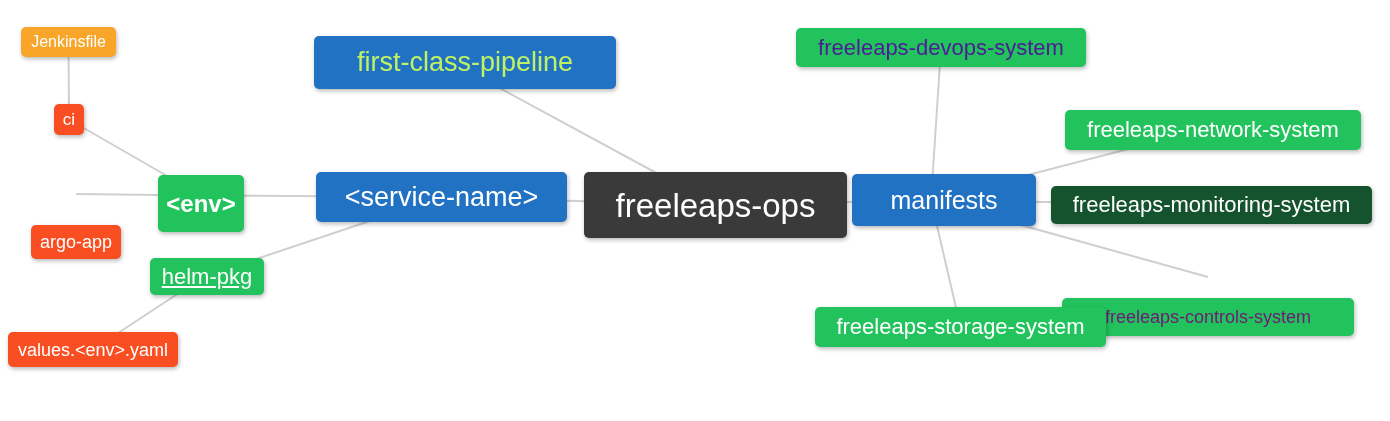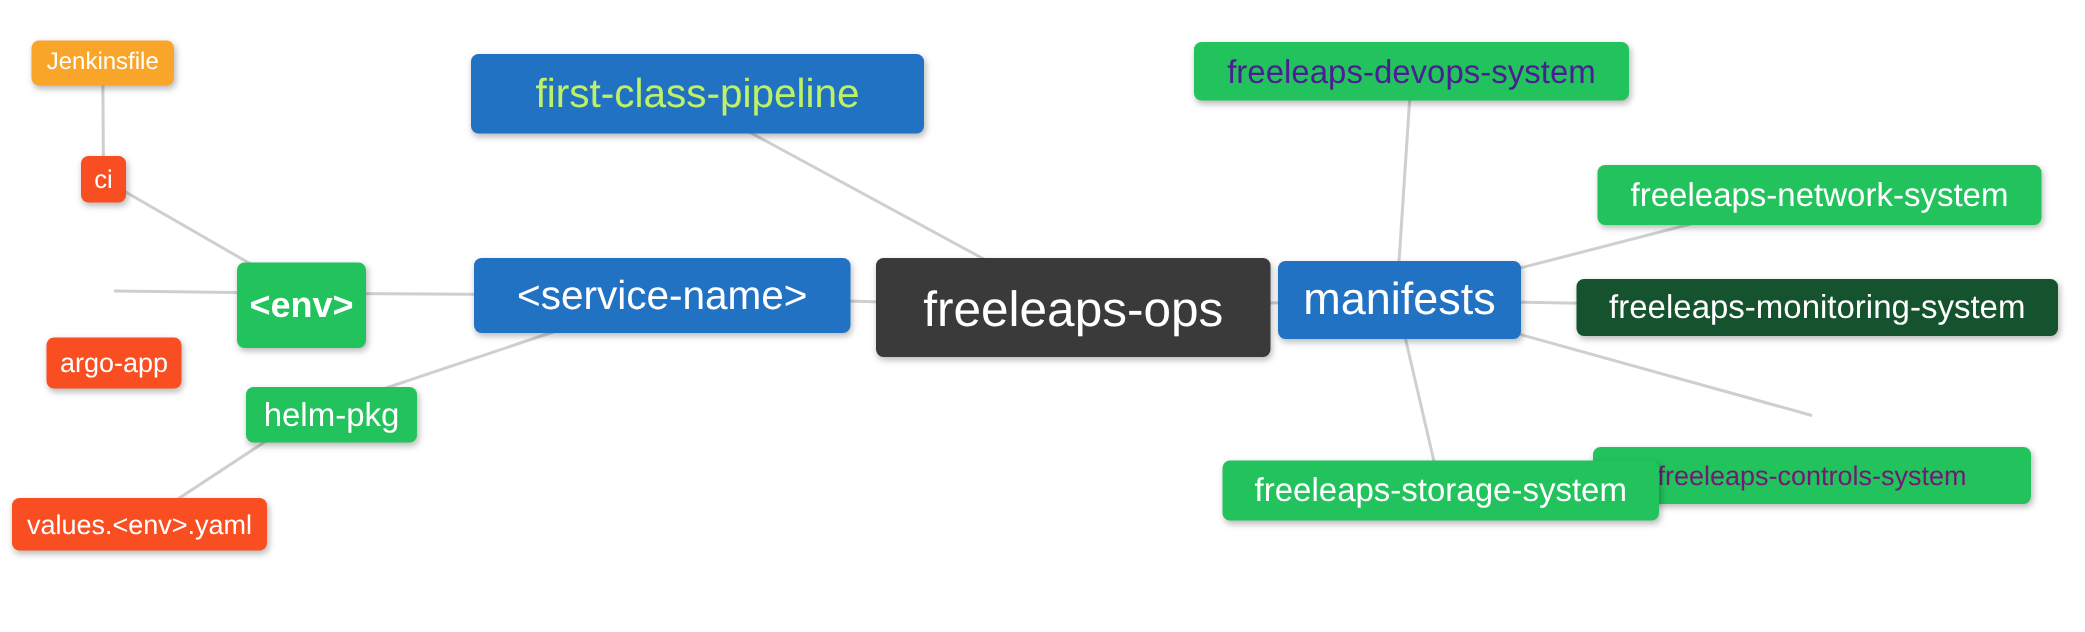--- a/index.html
+++ b/index.html
@@ -45,24 +45,24 @@
       <line x1="931" y1="200" x2="941" y2="47.5" stroke="#cfcfcf" stroke-width="2"></line>
       <line x1="931" y1="200" x2="1202" y2="130" stroke="#cfcfcf" stroke-width="2"></line>
       <line x1="931" y1="200" x2="1211.5" y2="205" stroke="#cfcfcf" stroke-width="2"></line>
       <line x1="931" y1="200" x2="1208" y2="277" stroke="#cfcfcf" stroke-width="2"></line>
       <line x1="931" y1="200" x2="960.5" y2="327" stroke="#cfcfcf" stroke-width="2"></line>
     </svg>
 <div class="node" style="left: 21px; top: 27px; width: 95px; height: 30px; font-size: 16px; background: rgb(248, 165, 42); color: rgb(255, 255, 255);">Jenkinsfile</div>
     <div class="node" style="left: 54px; top: 104px; width: 30px; height: 31px; font-size: 17px; background: rgb(249, 78, 33); color: rgb(255, 255, 255);">ci</div>
     <div class="node" style="left: 31px; top: 177px; width: 90px; height: 34px; font-size: 18px; background: rgb(249, 78, 33); color: rgb(255, 255, 255); margin-top: 48px;">argo-app</div>
     <div class="node" style="left: 158px; top: 175px; width: 86px; height: 57px; font-size: 24px; background: rgb(34, 195, 93); color: rgb(255, 255, 255); font-weight: bold;">&lt;env&gt;</div>
-    <div class="node" style="left: 164px; top: 258px; width: 114px; height: 37px; font-size: 22px; background: rgb(34, 195, 93); color: rgb(255, 255, 255);">helm-pkg</div>
+    <div class="node" style="left: 150px; top: 258px; width: 114px; height: 37px; font-size: 22px; background: rgb(34, 195, 93); color: rgb(255, 255, 255); text-decoration: underline;">helm-pkg</div>
     <div class="node" style="left: 8px; top: 332px; width: 170px; height: 35px; font-size: 18px; background: rgb(249, 78, 33); color: rgb(255, 255, 255);">values.&lt;env&gt;.yaml</div>
     <div class="node" style="left: 314px; top: 36px; width: 302px; height: 53px; font-size: 27px; background: rgb(34, 114, 196); color: #bef264;">first-class-pipeline</div>
     <div class="node" style="left: 316px; top: 172px; width: 251px; height: 50px; font-size: 27px; background: rgb(34, 114, 196); color: rgb(255, 255, 255);">&lt;service-name&gt;</div>
     <div class="node" style="left: 584px; top: 172px; width: 263px; height: 66px; font-size: 33px; background: rgb(58, 58, 58); color: rgb(255, 255, 255);">freeleaps-ops</div>
-    <div class="node" style="left: 852px; top: 174px; width: 162px; height: 52px; font-size: 30px; background: rgb(34, 114, 196); color: rgb(255, 255, 255);">manifests</div>
+    <div class="node" style="left: 852px; top: 174px; width: 184px; height: 52px; font-size: 25px; background: rgb(34, 114, 196); color: rgb(255, 255, 255);">manifests</div>
     <div class="node" style="left: 796px; top: 28px; width: 290px; height: 39px; font-size: 22px; background: rgb(34, 195, 93); color: #4c1d95;">freeleaps-devops-system</div>
     <div class="node" style="left: 1054px; top: 110px; width: 296px; height: 40px; font-size: 22px; background: rgb(34, 195, 93); color: rgb(255, 255, 255); margin-left: 11px;">freeleaps-network-system</div>
     <div class="node" style="left: 1051px; top: 186px; width: 321px; height: 38px; font-size: 22px; background: #14532d; color: rgb(255, 255, 255);">freeleaps-monitoring-system</div>
     <div class="node" style="left: 1062px; top: 258px; width: 292px; height: 38px; font-size: 18px; background: rgb(34, 195, 93); color: #701a75; margin-top: 40px;">freeleaps-controls-system</div>
     <div class="node" style="left: 815px; top: 307px; width: 291px; height: 40px; font-size: 22px; background: rgb(34, 195, 93); color: rgb(255, 255, 255);">freeleaps-storage-system</div>
   </div>
 
 </body></html>

